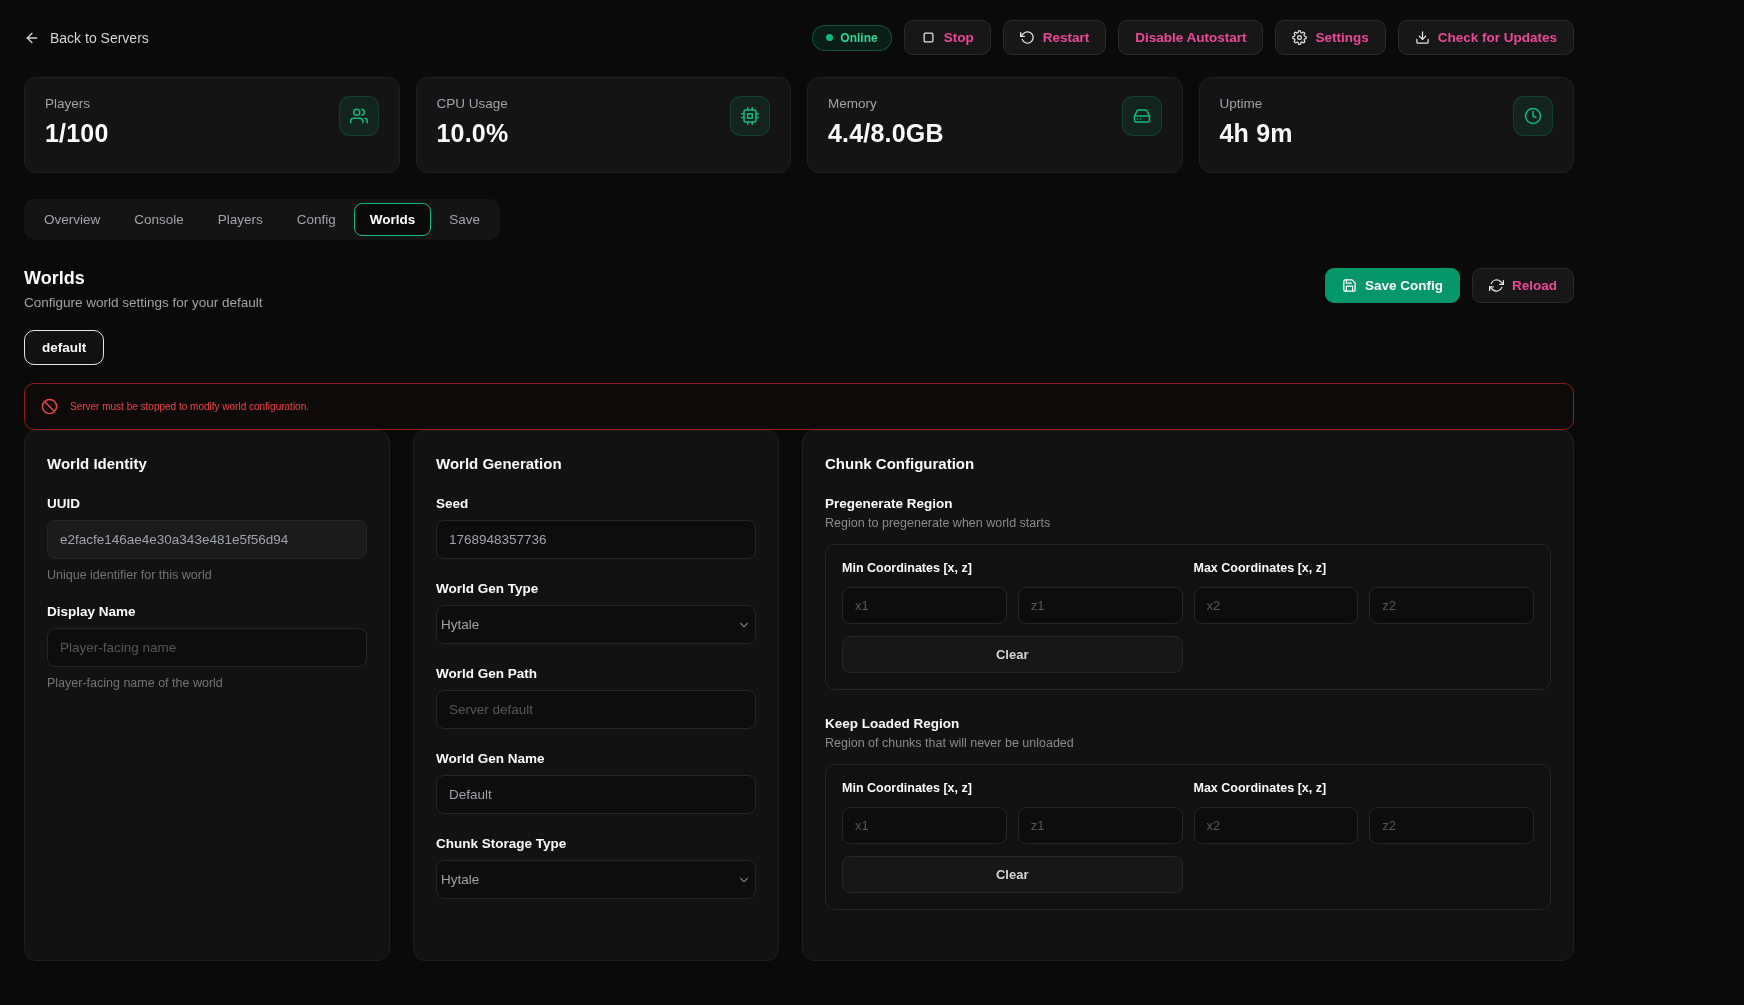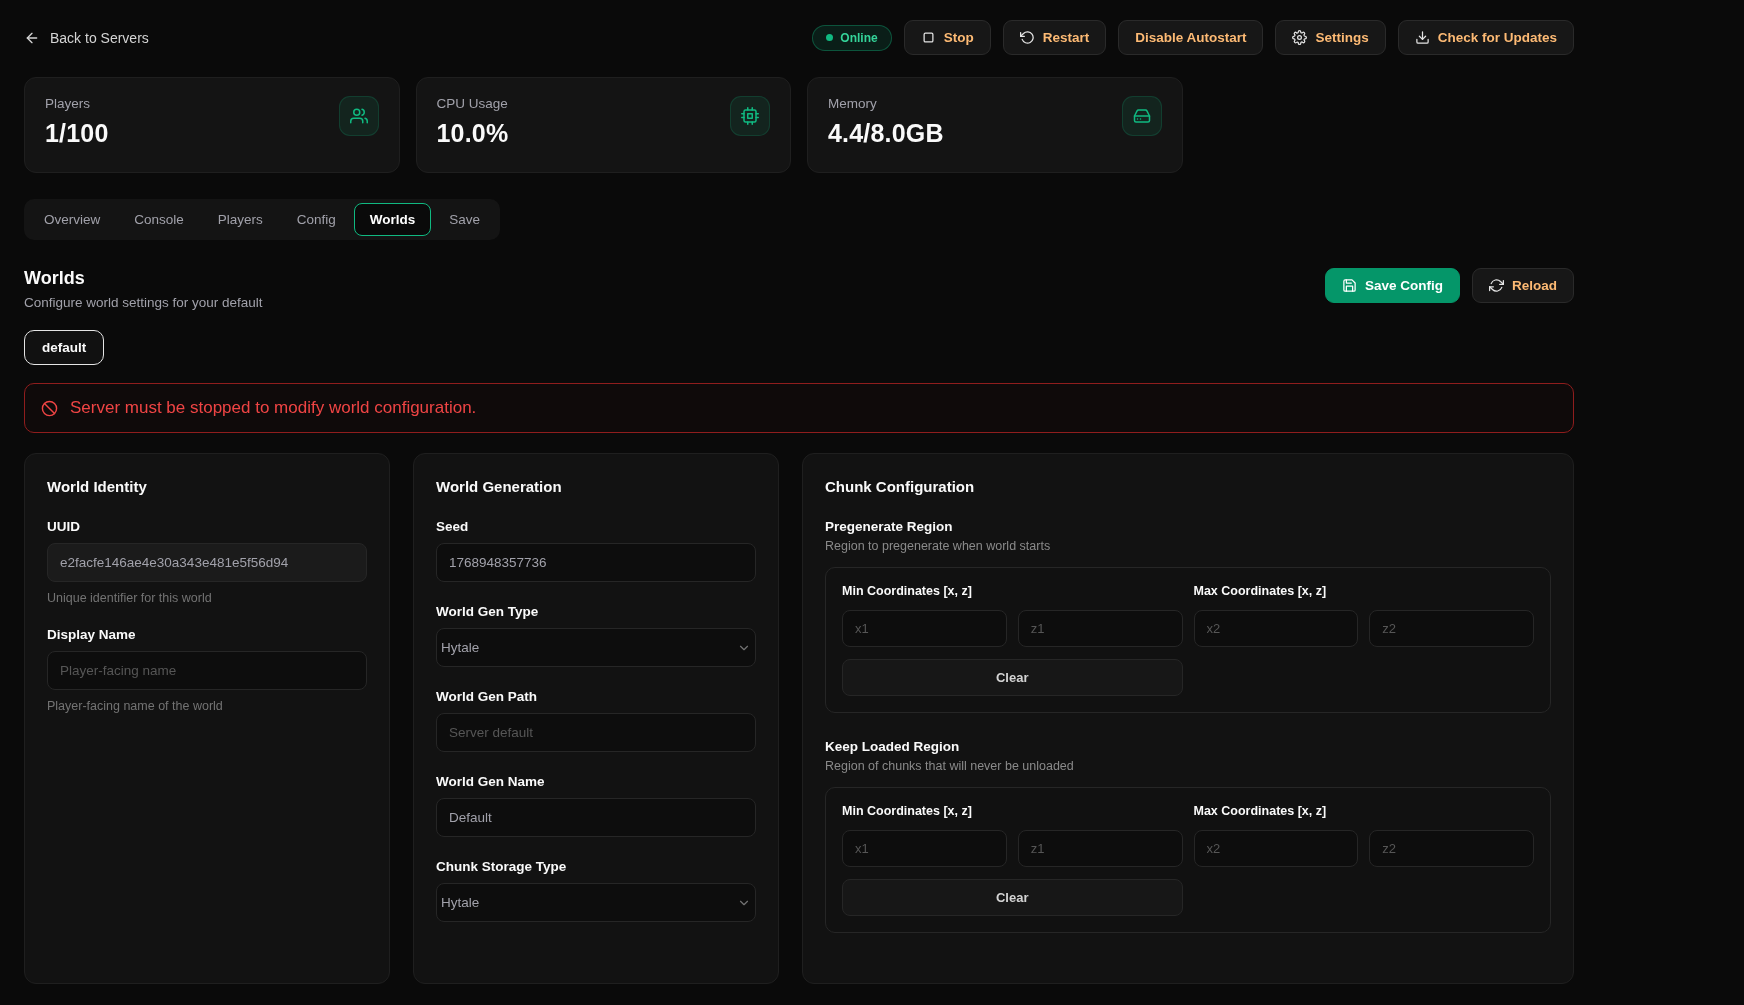--- a/index.html
+++ b/index.html
@@ -27,21 +27,21 @@
   .badge-online {
     display: inline-flex; align-items: center; gap: 7px;
     background: rgba(16,185,129,0.12);
     border: 1px solid rgba(16,185,129,0.35);
     color: #34d399; font-size: 12px; font-weight: 600;
     padding: 5px 13px; border-radius: 999px;
   }
   .badge-online .dot { width: 7px; height: 7px; border-radius: 50%; background: #10b981; }
   .btn {
     display: inline-flex; align-items: center; gap: 8px;
-    background: #171717; border: 1px solid #2a2a2a; color: #fdba74;
+    background: #171717; border: 1px solid #2a2a2a; color: #ec4899;
     font-size: 13.5px; font-weight: 600; font-family: inherit;
     padding: 9px 16px; border-radius: 9px; cursor: pointer; white-space: nowrap;
   }
   .btn svg { width: 15px; height: 15px; stroke: #e5e5e5; fill: none; stroke-width: 2; stroke-linecap: round; stroke-linejoin: round; }
   .btn-primary { background: #059669; border-color: #059669; color: #ffffff; }
   .btn-primary svg { stroke: #ffffff; }
 
   
   .stats-row { display: grid; grid-template-columns: repeat(4, 1fr); gap: 16px; margin-top: 8px; }
   .stat-card {
@@ -85,24 +85,24 @@
     cursor: pointer; font-family: inherit;
   }
 
   
   .alert {
     margin-top: 18px; display: flex; align-items: center; gap: 12px;
     border: 1px solid #8f1d1d; background: rgba(127,29,29,0.05);
     border-radius: 10px; padding: 14px 16px;
   }
   .alert svg { width: 17px; height: 17px; stroke: #ef4444; fill: none; stroke-width: 2; stroke-linecap: round; }
-  .alert-text { color: #ef4444; font-size: 17px; }
-
-  
-  .panels { display: grid; grid-template-columns: 366px 366px 1fr; gap: 23px; margin-top: 20px; align-items: stretch; }
+  .alert-text { color: #ef4444; font-size: 10px; }
+
+  
+  .panels { display: grid; grid-template-columns: 366px 366px 1fr; gap: 23px; align-items: stretch; }
   .panel {
     background: #121212; border: 1px solid #1f1f1f; border-radius: 12px; padding: 24px 22px;
     min-height: 464px;
   }
   .panel-title { font-size: 15px; font-weight: 700; margin-bottom: 24px; }
 
   .field { margin-bottom: 22px; }
   .field-label { display: block; font-size: 13.5px; font-weight: 700; margin-bottom: 9px; color: #fafafa; }
   .text-input {
     width: 100%; height: 39px; background: #0d0d0d; border: 1px solid #262626;
@@ -258,20 +258,32 @@
       <div class="stat-icon">
         <svg viewBox="0 0 24 24">
             <line x1="22" y1="12" x2="2" y2="12"></line>
             <path d="M5.45 5.11 2 12v6a2 2 0 0 0 2 2h16a2 2 0 0 0 2-2v-6l-3.45-6.89A2 2 0 0 0 16.76 4H7.24a2 2 0 0 0-1.79 1.11z"></path>
             <line x1="6" y1="16" x2="6.01" y2="16"></line>
             <line x1="10" y1="16" x2="10.01" y2="16"></line>
           </svg>
       </div>
     </div>
 
+    <div class="stat-card">
+      <div>
+        <div class="stat-label">Uptime</div>
+        <div class="stat-value">4h 9m</div>
+      </div>
+      <div class="stat-icon">
+        <svg viewBox="0 0 24 24">
+            <circle cx="12" cy="12" r="10"></circle>
+            <polyline points="12 6 12 12 16 14"></polyline>
+          </svg>
+      </div>
+    </div>
   </div>
 
   
   <nav class="tabs">
     <button class="tab">Overview</button>
     <button class="tab">Console</button>
     <button class="tab">Players</button>
     <button class="tab">Config</button>
     <button class="tab active">Worlds</button>
     <button class="tab">Save</button>

